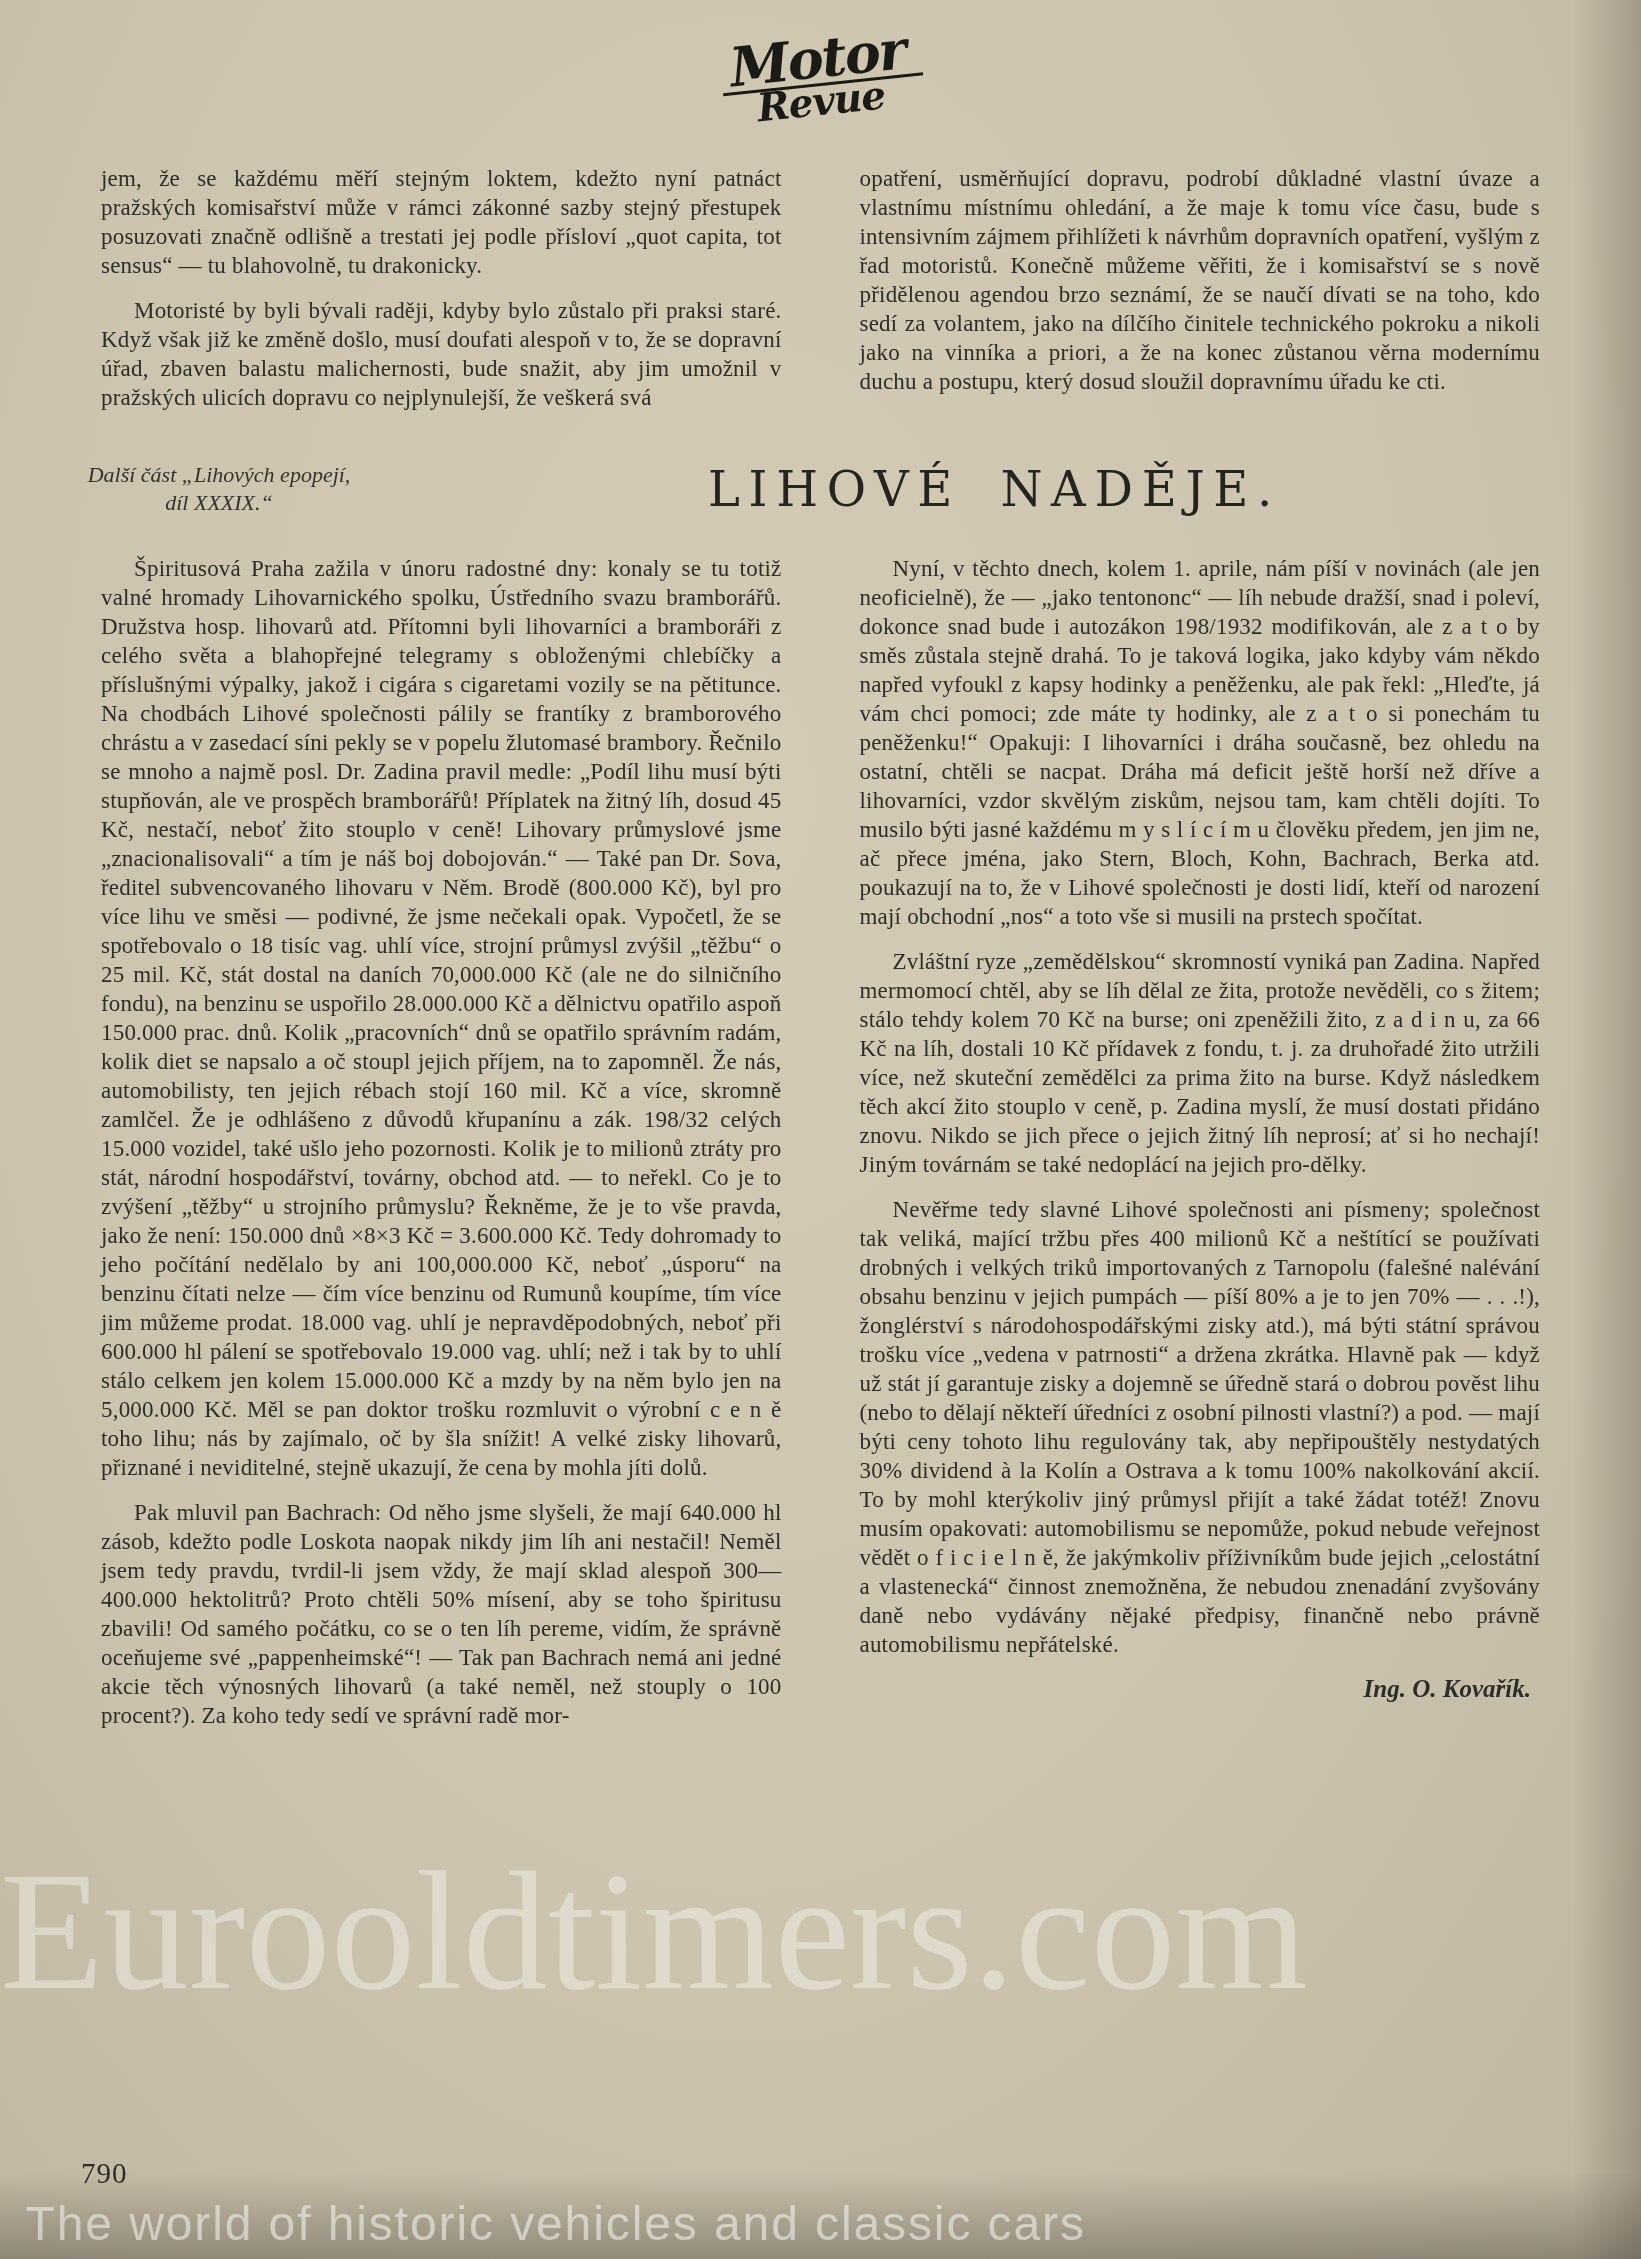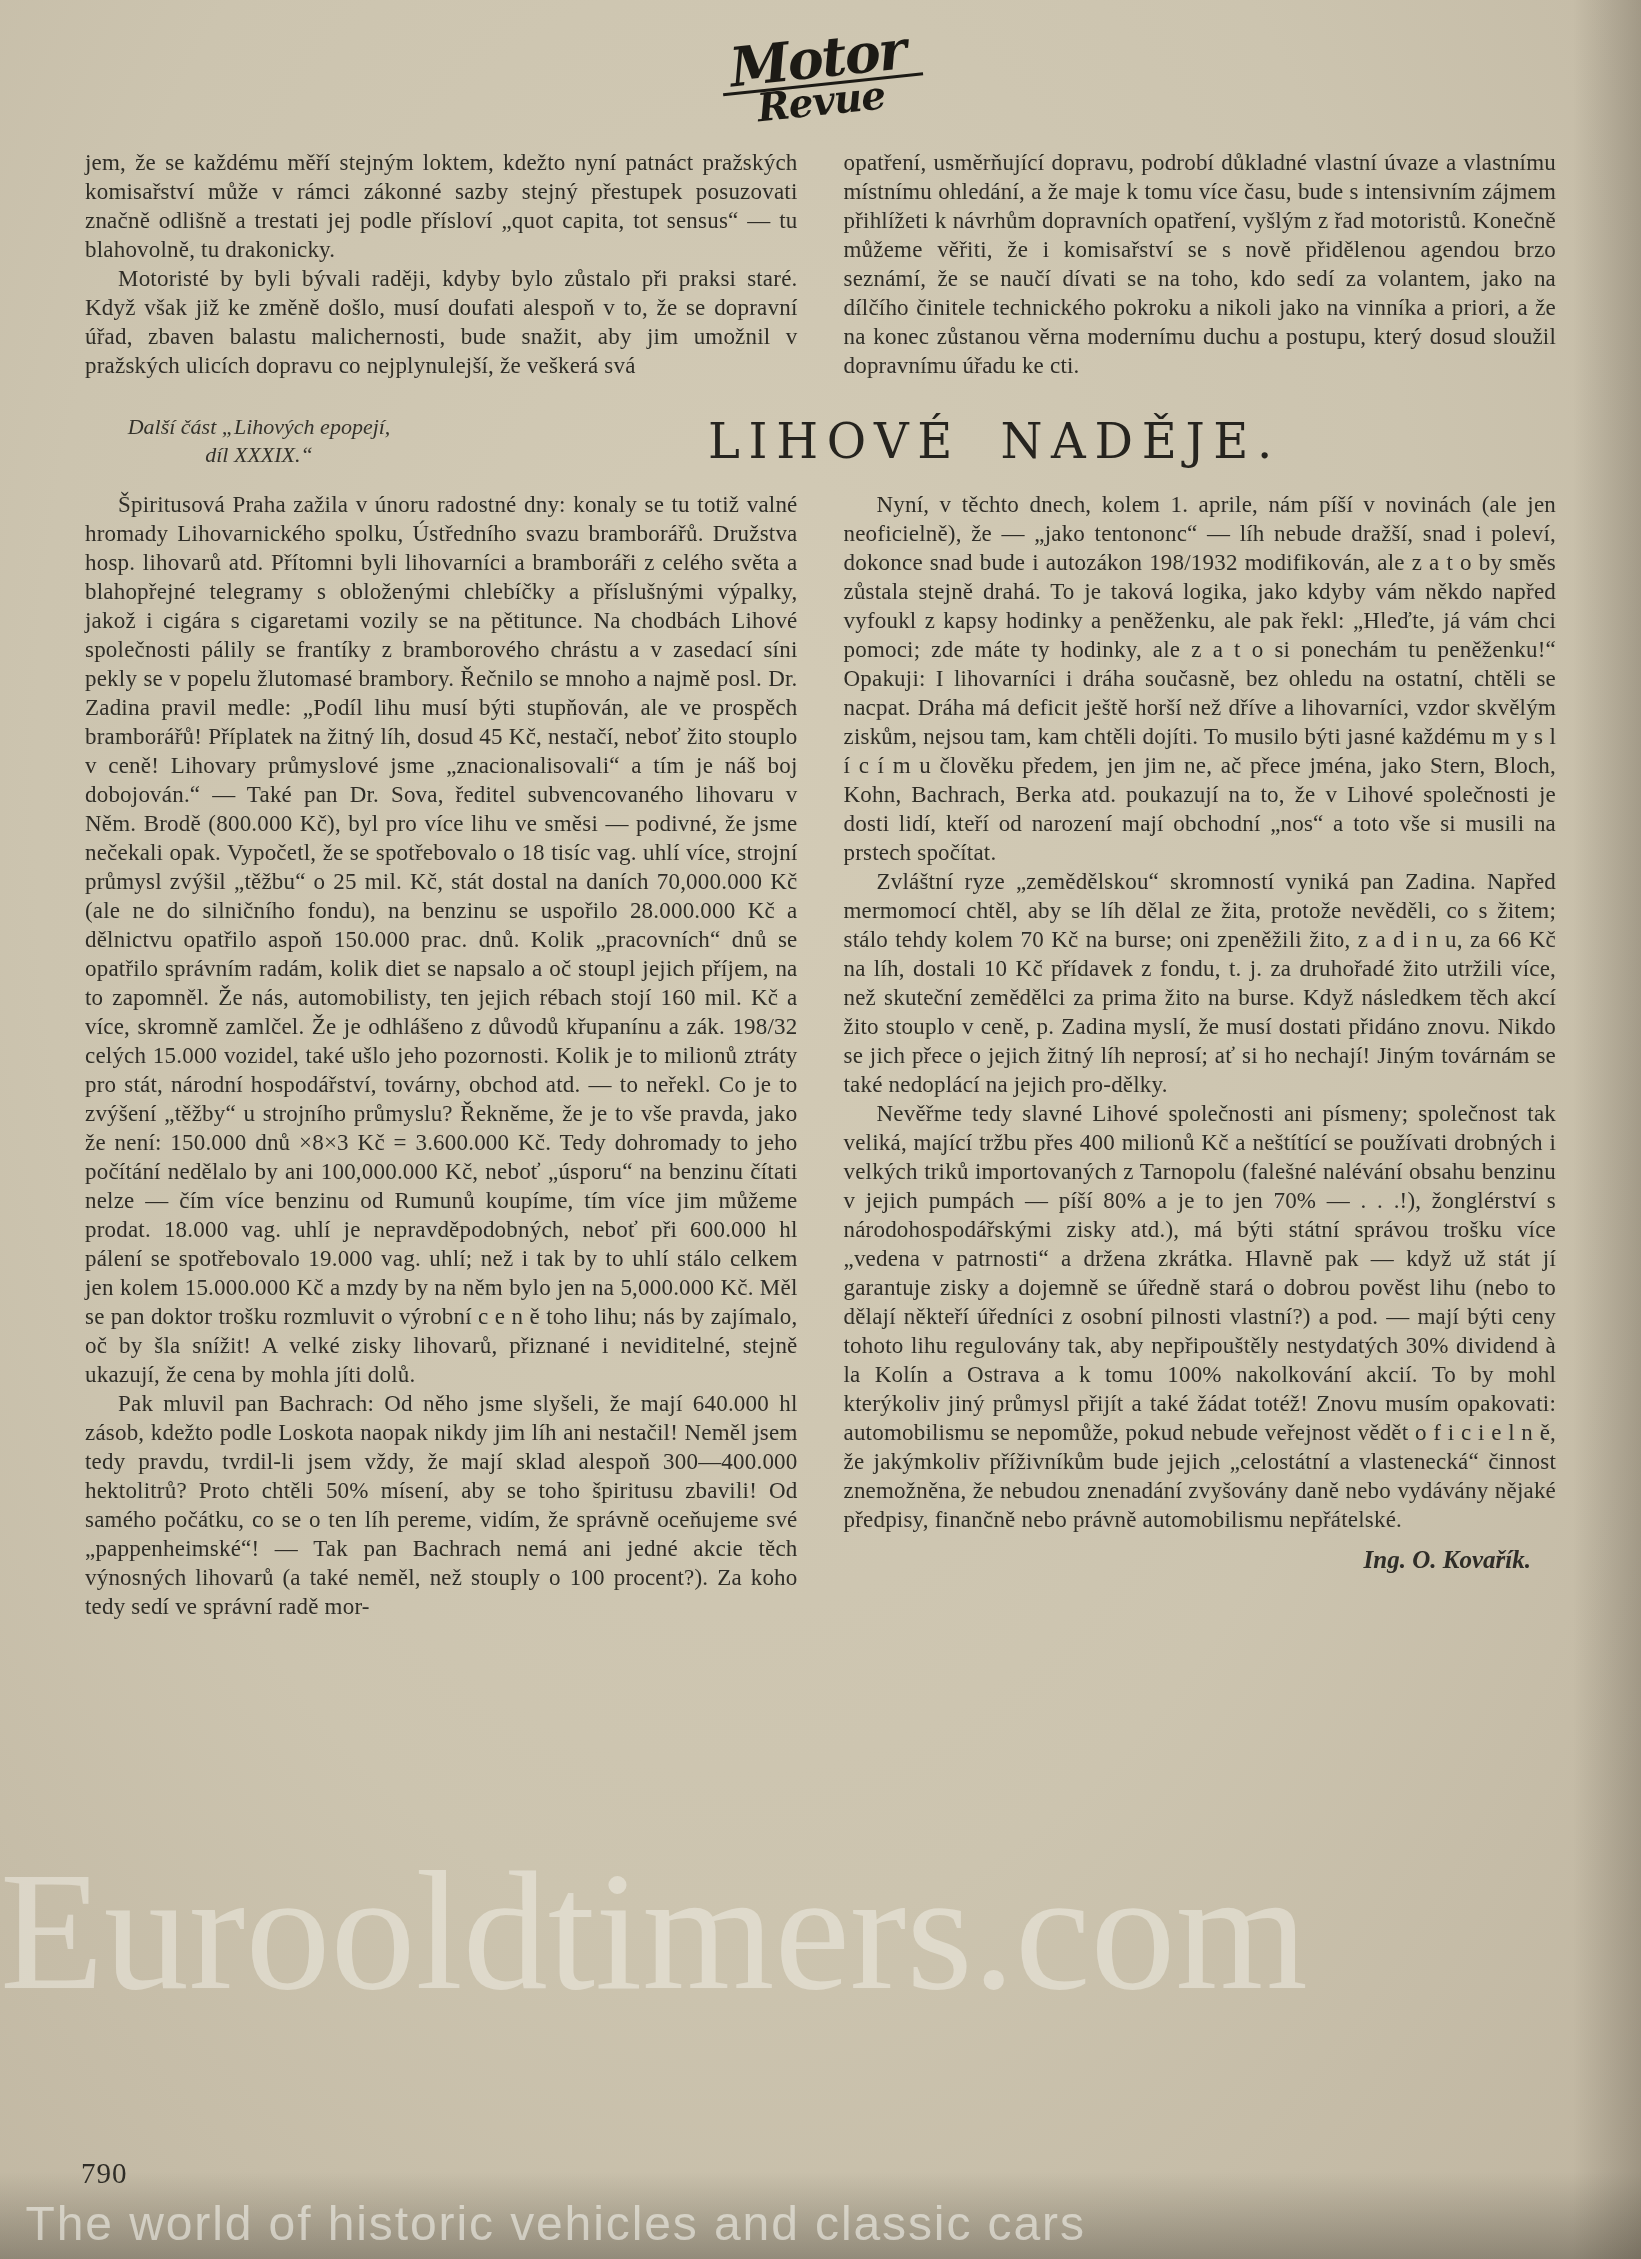--- a/index.html
+++ b/index.html
@@ -46,31 +46,31 @@
     font-style:italic;font-weight:bold;
     font-size:39px;line-height:39px;letter-spacing:-1px;
     transform:rotate(-6deg);
     margin:-3.9px 0 0 68px;width:154px;
   }
 
   
   .cols{display:flex;gap:46px;padding:0 85px;}
   .col{flex:1;text-align:justify;}
   .body-text p{
-    margin:0;
+    margin:16px;
     font-size:23px;line-height:29px;letter-spacing:0.2px;
     text-indent:33px;
   }
   .body-text p.noindent{text-indent:0;}
   .intro{margin-top:27px;}
 
   
   .article-header{
     display:flex;align-items:center;
-    padding:0 85px;margin-top:33px;margin-bottom:21px;
+    padding:0 45px;margin-top:33px;margin-bottom:21px;
   }
   .kicker{
     flex:0 0 348px;
     font-style:italic;font-size:22px;line-height:28px;
     text-align:center;color:#34322b;
   }
   .article-title{
     flex:1;margin:0;text-align:center;
     font-family:"DejaVu Serif", serif;
     font-size:48px;font-weight:normal;

